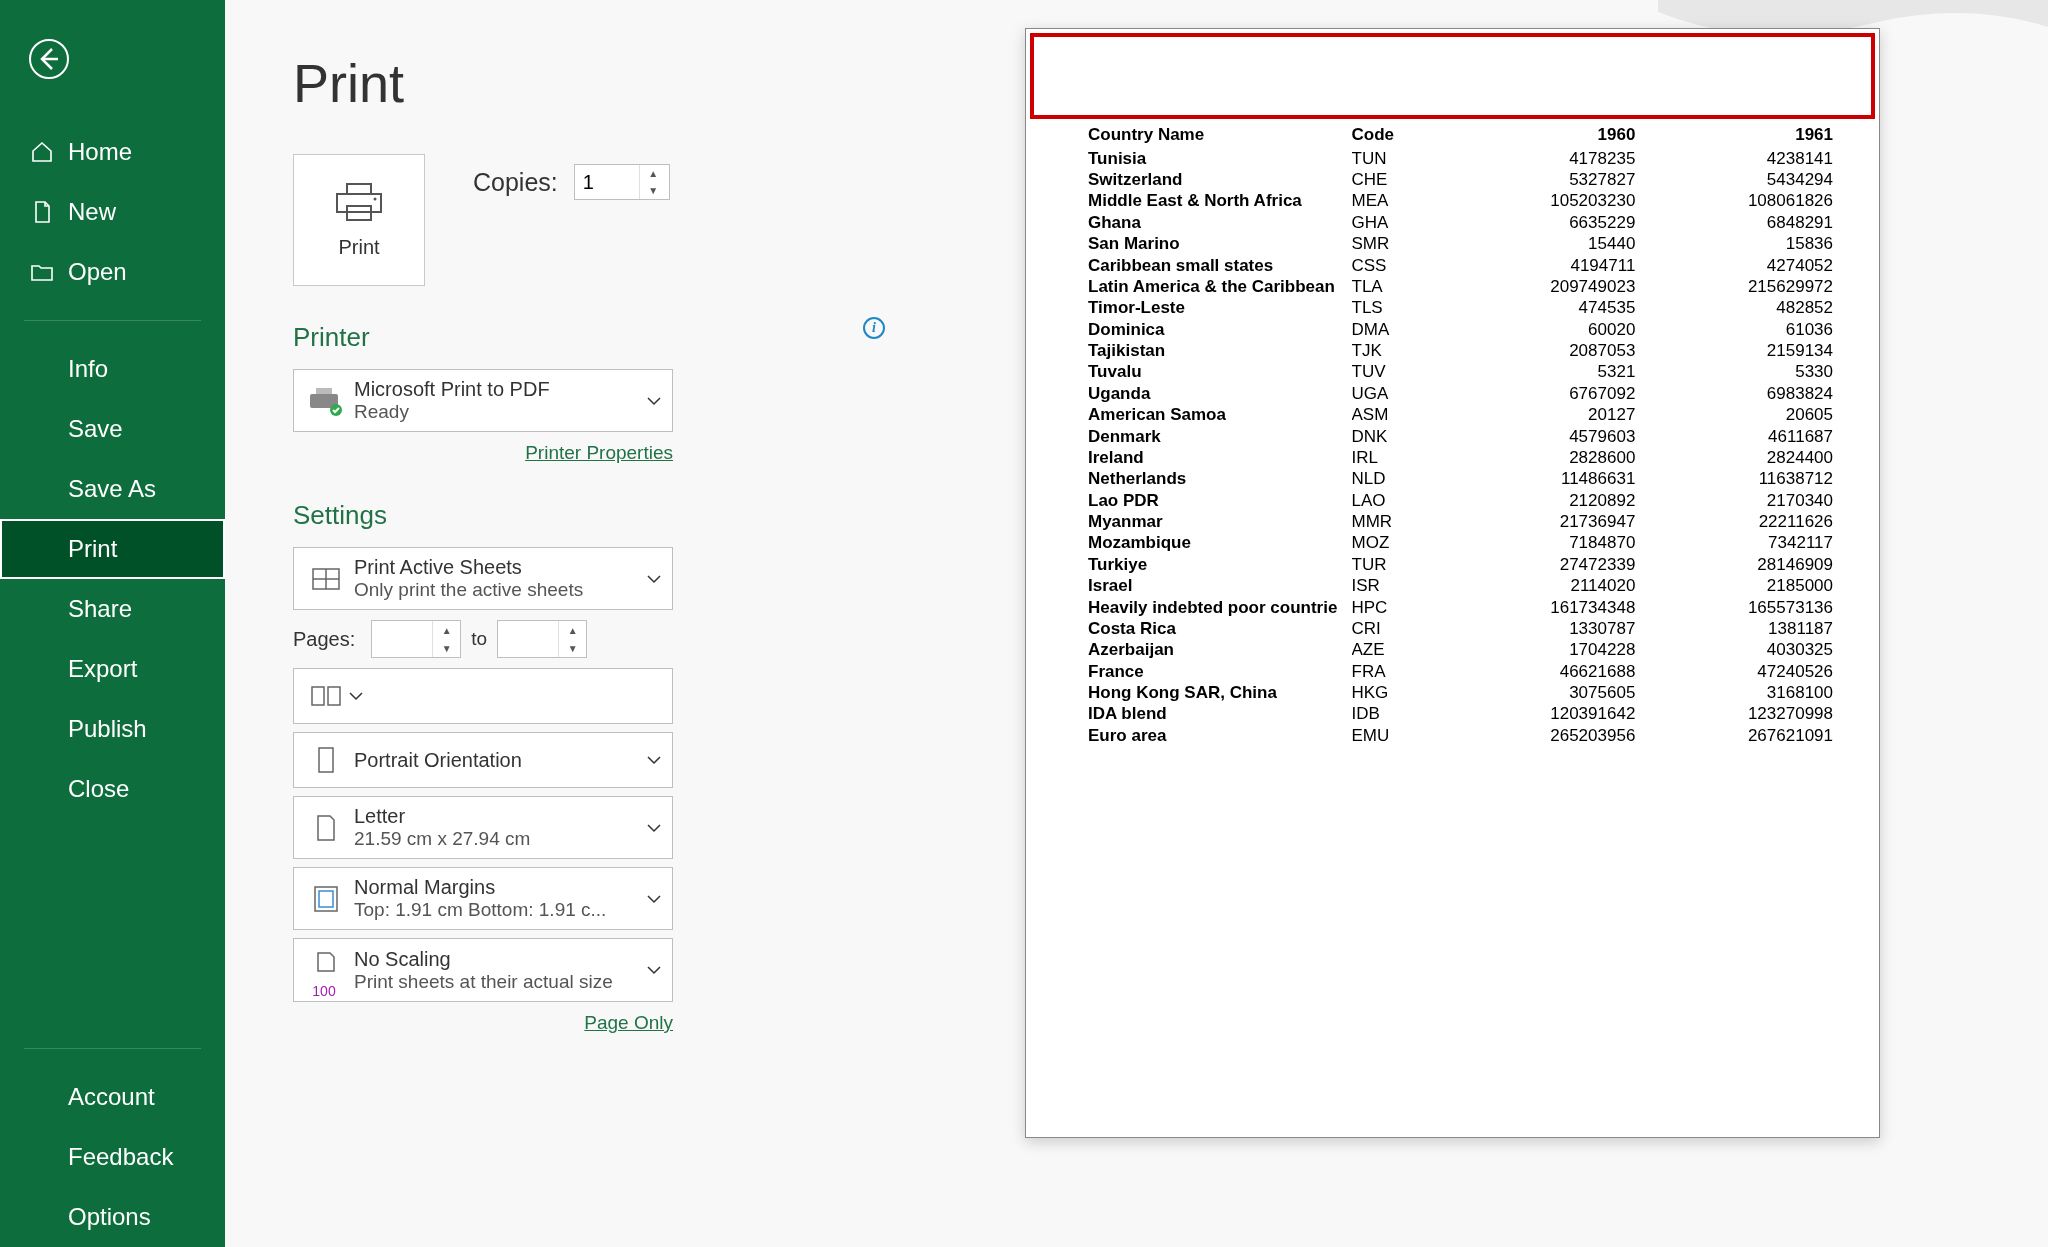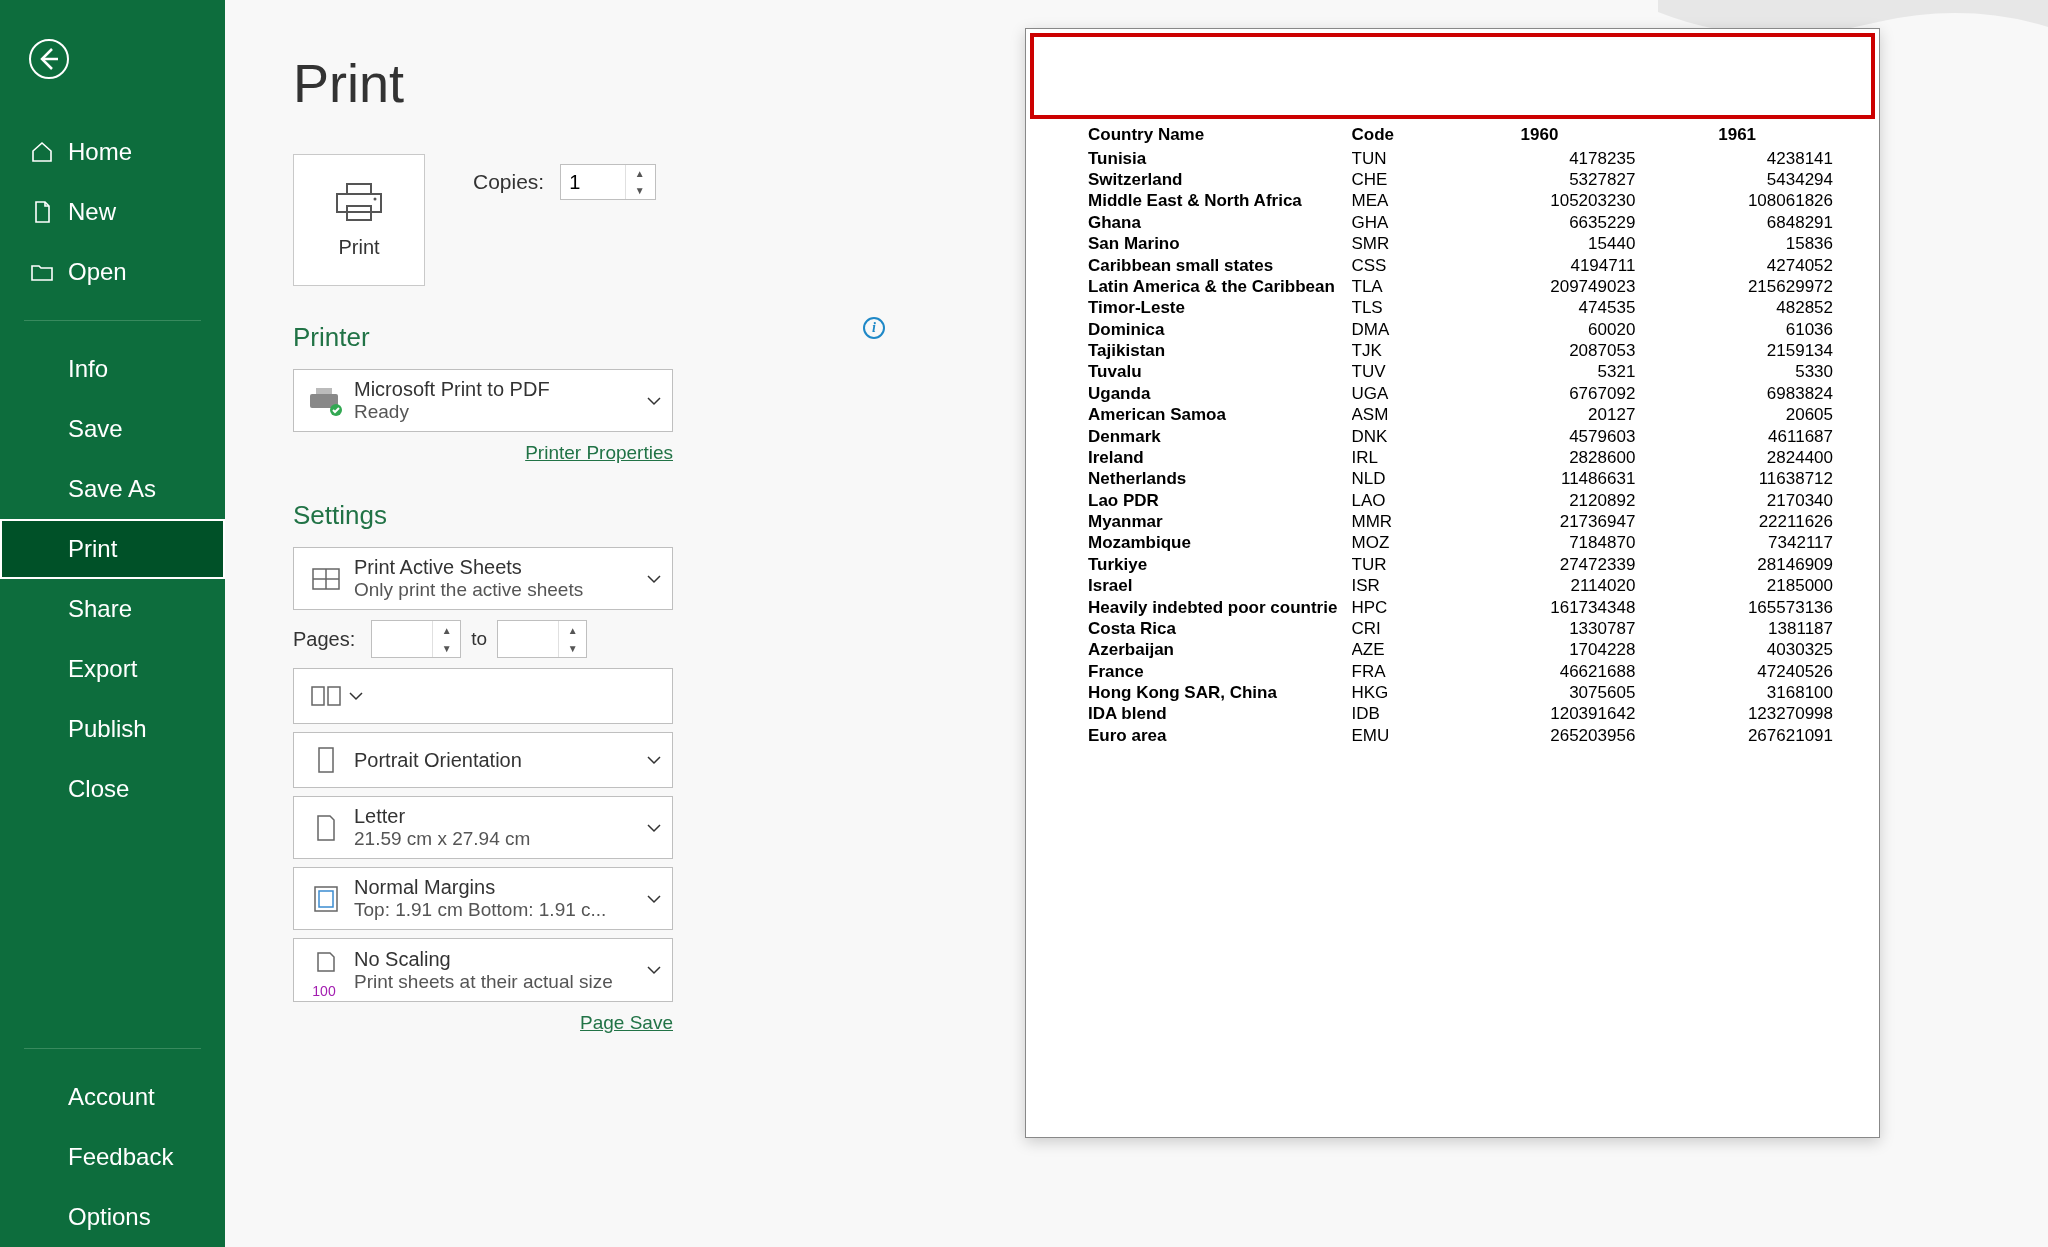--- a/index.html
+++ b/index.html
@@ -21,21 +21,21 @@
   .main { flex:1; background:#f8f8f8; display:flex; position:relative; }
   .settings-col { width: 700px; padding: 52px 40px 0 68px; flex-shrink:0; }
   .page-title { font-size: 54px; font-weight: 400; color:#333; margin-bottom:40px; }
 
   
   .print-row { display:flex; align-items:flex-start; gap:48px; }
   .print-btn { width:132px; height:132px; background:#fff; border:1px solid #c9c9c9; display:flex; flex-direction:column; align-items:center; justify-content:center; gap:14px; cursor:pointer; }
   .print-btn svg { width:56px; height:40px; }
   .print-btn-label { font-size:20px; color:#333; }
   .copies-row { display:flex; align-items:center; gap:16px; margin-top:10px; }
-  .copies-label { font-size:21px; color:#333; }
+  .copies-label { font-size:25px; color:#333; }
   .spinner { width:96px; height:36px; border:1px solid #bfbfbf; background:#fff; display:flex; align-items:center; }
   .spinner input { border:none; width:64px; height:100%; padding:0 8px; font-size:20px; outline:none; }
   .spinner-btns { display:flex; flex-direction:column; width:28px; height:100%; border-left:1px solid #e0e0e0; }
   .spinner-btns div { flex:1; display:flex; align-items:center; justify-content:center; font-size:10px; color:#555; cursor:pointer; }
 
   .section-head { font-size:26px; color:#217346; margin-top:36px; margin-bottom:16px; font-weight:400; }
   .printer-head-row { display:flex; align-items:center; justify-content:space-between; }
   .info-icon { width:22px; height:22px; border:2px solid #1e88c7; border-radius:50%; display:flex; align-items:center; justify-content:center; color:#1e88c7; font-size:14px; font-weight:bold; cursor:pointer; font-family: Georgia, serif; font-style: italic; }
 
   .dd { width:380px; background:#fff; border:1px solid #bfbfbf; display:flex; align-items:center; padding:8px 10px; position:relative; cursor:pointer; min-height:56px; }
@@ -59,21 +59,21 @@
 
   .scaling-icon-text { font-size:14px; color:#a21caf; position:relative; top:6px; left:-2px; }
 
   
   .preview-wrap { flex:1; display:flex; align-items:flex-start; padding:28px 40px 0 100px; }
   .preview-page { width:855px; height:1110px; background:#fff; border:1px solid #888; box-shadow:0 4px 14px rgba(0,0,0,0.18); position:relative; }
   .header-highlight { position:absolute; top:4px; left:4px; right:4px; height:86px; border:4px solid #cc0000; }
   .data-table { position:absolute; top:96px; left:62px; right:40px; font-size:17px; }
   .data-table table { width:100%; border-collapse:collapse; }
   .data-table th { text-align:left; font-weight:700; padding:0 6px 3px 0; }
-  .data-table th.num { text-align:center; }
+  .data-table th.num { text-align:right; }
   .data-table td { padding:0.7px 6px 0.7px 0; white-space:nowrap; overflow:hidden; }
   .data-table td.name { font-weight:700; width:200px; max-width:200px; }
   .data-table td.code { width:70px; }
   .data-table td.num { text-align:right; width:150px; }
 
   .topright-deco { position:absolute; top:-8px; right:-40px; width:430px; height:80px; overflow:hidden; pointer-events:none; opacity:0.25; }
   .topright-deco svg { width:100%; height:100%; }
 </style>
 </head>
 <body>
@@ -322,21 +322,21 @@
         </div>
         <div class="dd-text">
           <span class="dd-line1">No Scaling</span>
           <span class="dd-line2">Print sheets at their actual size</span>
         </div>
         <div class="dd-caret"><svg viewBox="0 0 14 10">
               <path d="M1 2 L7 8 L13 2" fill="none" stroke="#333" stroke-width="1.5"></path>
             </svg></div>
       </div>
 
-      <div class="link-row"><span class="link">Page Save</span></div>
+      <div class="link-row"><span class="link">Page Only</span></div>
     </div>
 
     <div class="preview-wrap">
       <div class="preview-page">
         <div class="header-highlight"></div>
         <div class="data-table">
           <table>
             <thead>
               <tr>
                 <th>Country Name</th>

